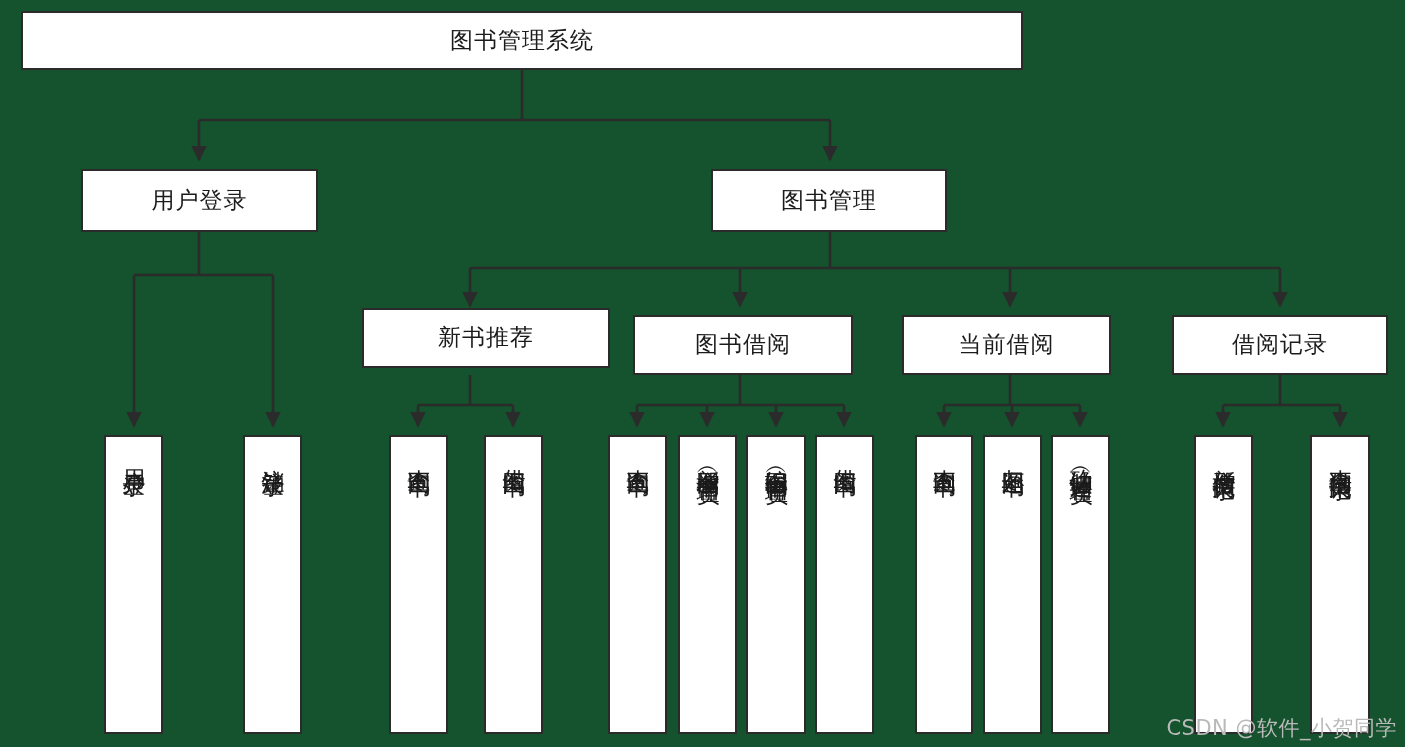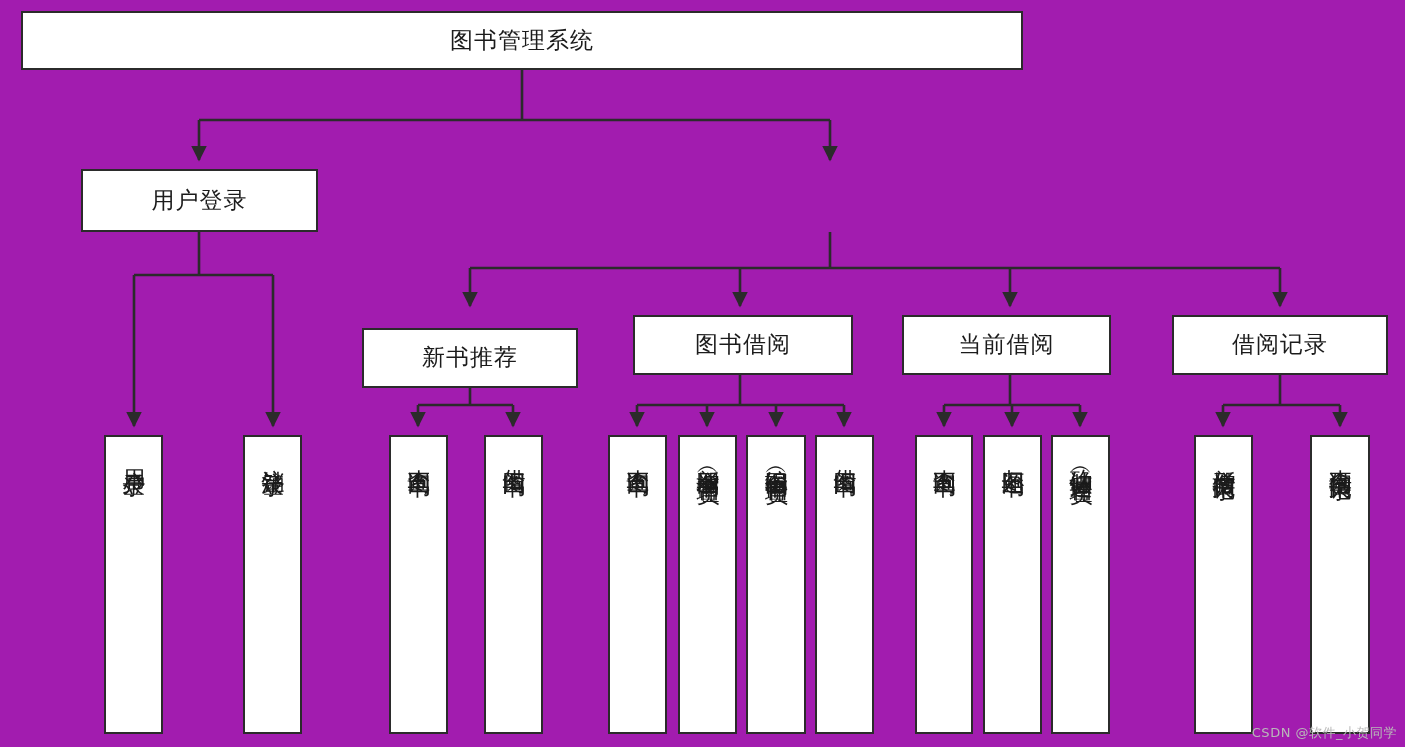--- a/index.html
+++ b/index.html
@@ -7,21 +7,21 @@
     padding: 0;
     background: #ffffff;
   }
   body {
     font-family: "DejaVu Sans", "Liberation Sans", sans-serif;
   }
   #canvas {
     position: relative;
     width: 1405px;
     height: 747px;
-    background: #a21caf;
+    background: #14532d;
     overflow: hidden;
   }
   #edges {
     position: absolute;
     left: 0;
     top: 0;
     width: 1405px;
     height: 747px;
     pointer-events: none;
   }
@@ -52,21 +52,21 @@
   }
   .node.vert span {
     display: block;
     writing-mode: vertical-rl;
     text-orientation: upright;
   }
   #watermark {
     position: absolute;
     right: 8px;
     bottom: 5px;
-    font-size: 13px;
+    font-size: 21px;
     color: #b9b9b9;
     white-space: nowrap;
     letter-spacing: 0.5px;
   }
 </style>
 </head>
 <body>
 
 <div id="canvas">
 
@@ -120,22 +120,25 @@
     </g>
   </svg>
 
   <div class="node horiz" style="left:21px; top:11px; width:1002px; height:59px;">
     <span>图书管理系统</span>
   </div>
 
   <div class="node horiz" style="left:81px; top:169px; width:237px; height:63px;">
     <span>用户登录</span>
   </div>
+  <div class="node horiz" style="left:711px; top:169px; width:236px; height:63px;">
+    <span>图书管理</span>
+  </div>
 
-  <div class="node horiz" style="left:362px; top:328px; width:216px; height:60px;">
+  <div class="node horiz" style="left:362px; top:308px; width:248px; height:60px;">
     <span>新书推荐</span>
   </div>
   <div class="node horiz" style="left:633px; top:315px; width:220px; height:60px;">
     <span>图书借阅</span>
   </div>
   <div class="node horiz" style="left:902px; top:315px; width:209px; height:60px;">
     <span>当前借阅</span>
   </div>
   <div class="node horiz" style="left:1172px; top:315px; width:216px; height:60px;">
     <span>借阅记录</span>

